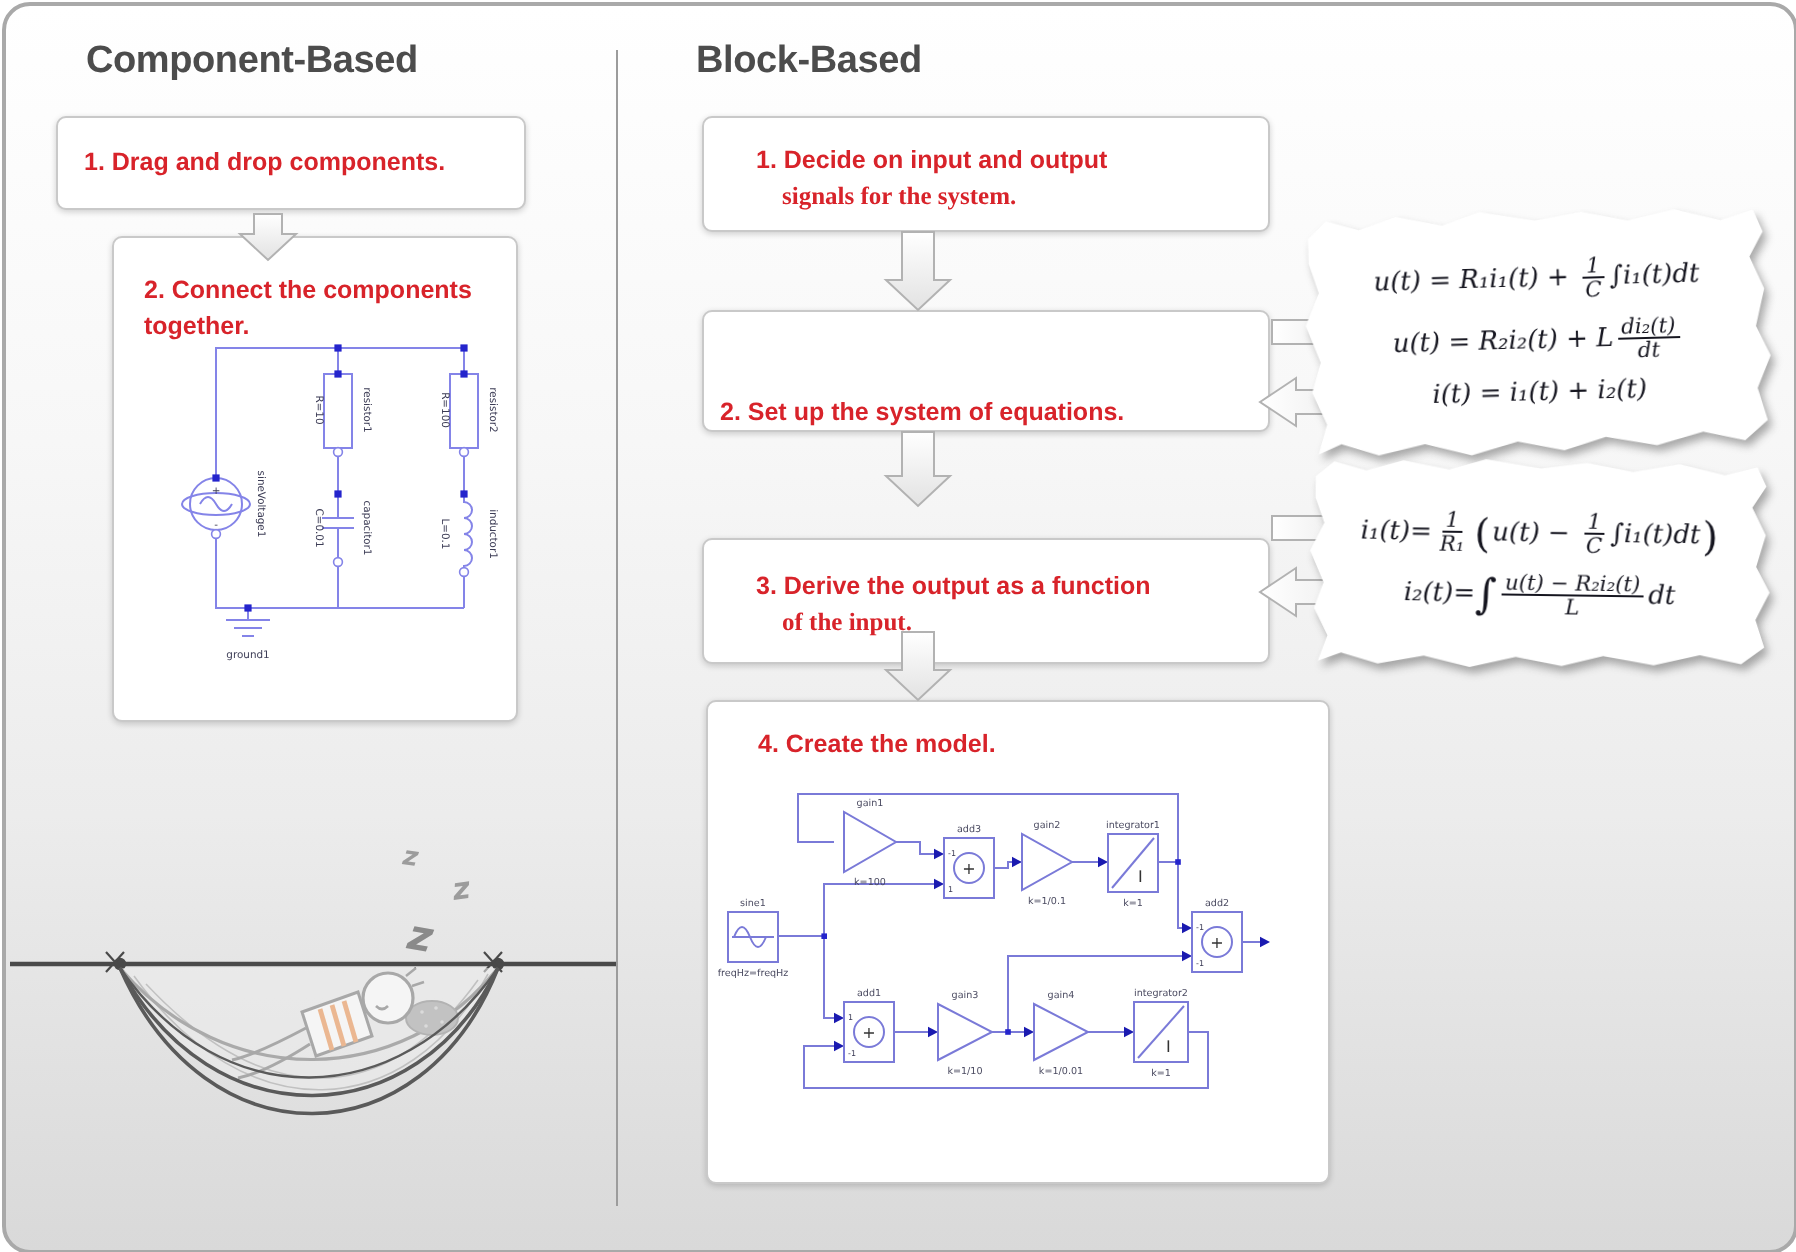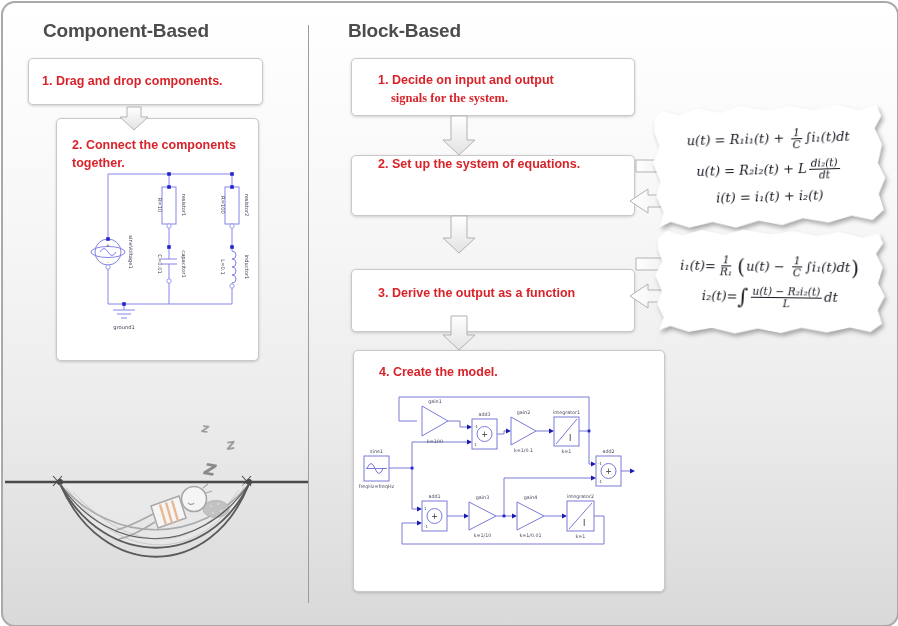--- a/index.html
+++ b/index.html
@@ -8,21 +8,21 @@
         background:linear-gradient(180deg,#ffffff 0%,#f7f7f7 35%,#ececec 65%,#d9d9d9 100%);overflow:hidden;}
   .col-divider{position:absolute;left:305px;top:22px;width:1px;height:578px;background:#9c9c9c;z-index:1;}
   .title{position:absolute;margin:0;font-size:19px;font-weight:bold;color:var(--heading);letter-spacing:-0.2px;z-index:3;}
   #left-title{left:40px;top:17px;}
   #right-title{left:345px;top:17px;}
   .box{position:absolute;background:#fff;border:1px solid #c9c9c9;border-radius:5px;
        box-shadow:0 1px 3px rgba(0,0,0,.18);z-index:3;box-sizing:border-box;}
   #box-l1{left:25px;top:55px;width:235px;height:47px;display:flex;align-items:center;padding-left:13px;}
   #box-l2{left:25px;top:115px;width:203px;height:243px;margin-left:28px;}
   #box-r1{left:348px;top:55px;width:284px;height:58px;padding:13px 0 0 26px;}
-  #box-r2{left:348px;top:152px;width:284px;height:61px;display:flex;align-items:flex-start;padding-left:26px;}
+  #box-r2{left:348px;top:152px;width:284px;height:61px;display:flex;align-items:flex-end;padding-left:8px;}
   #box-r3{left:348px;top:266px;width:284px;height:63px;padding:15px 0 0 26px;}
   #box-r4{left:350px;top:347px;width:312px;height:242px;}
   .steptext{color:var(--accent_red);font-weight:bold;font-size:12.5px;line-height:1.4;}
   .steptext .cont{margin-left:13px;font-family:Liberation Serif, serif;}
   #box-l2 .steptext{padding:18px 0 0 15px;}
   #box-r4 .steptext{padding:13px 0 0 25px;}
   .flow-arrows{position:absolute;left:0;top:0;z-index:4;pointer-events:none;}
   .paper-wrap{position:absolute;z-index:5;filter:drop-shadow(2px 3px 2px rgba(70,70,70,.45));}
   .paper{width:100%;height:100%;background:#fff;display:flex;flex-direction:column;justify-content:center;align-items:center;
          gap:7px;font-family:"DejaVu Serif",serif;font-style:italic;color:#15151f;font-size:13px;
@@ -135,20 +135,21 @@
     </div>
   </div>
 
   <div class="box" id="box-r2">
     <div class="steptext">2. Set up the system of equations.</div>
   </div>
 
   <div class="box" id="box-r3">
     <div class="steptext">
       <div>3. Derive the output as a function</div>
+      <div class="cont">of the input.</div>
     </div>
   </div>
 
   <div class="box" id="box-r4">
     <div class="steptext">4. Create the model.</div>
 
     <svg class="diagram-svg" width="283" height="242" viewBox="0 0 283 242">
 
       <g>
         <path class="mw" d="M35,117 H58"></path>

